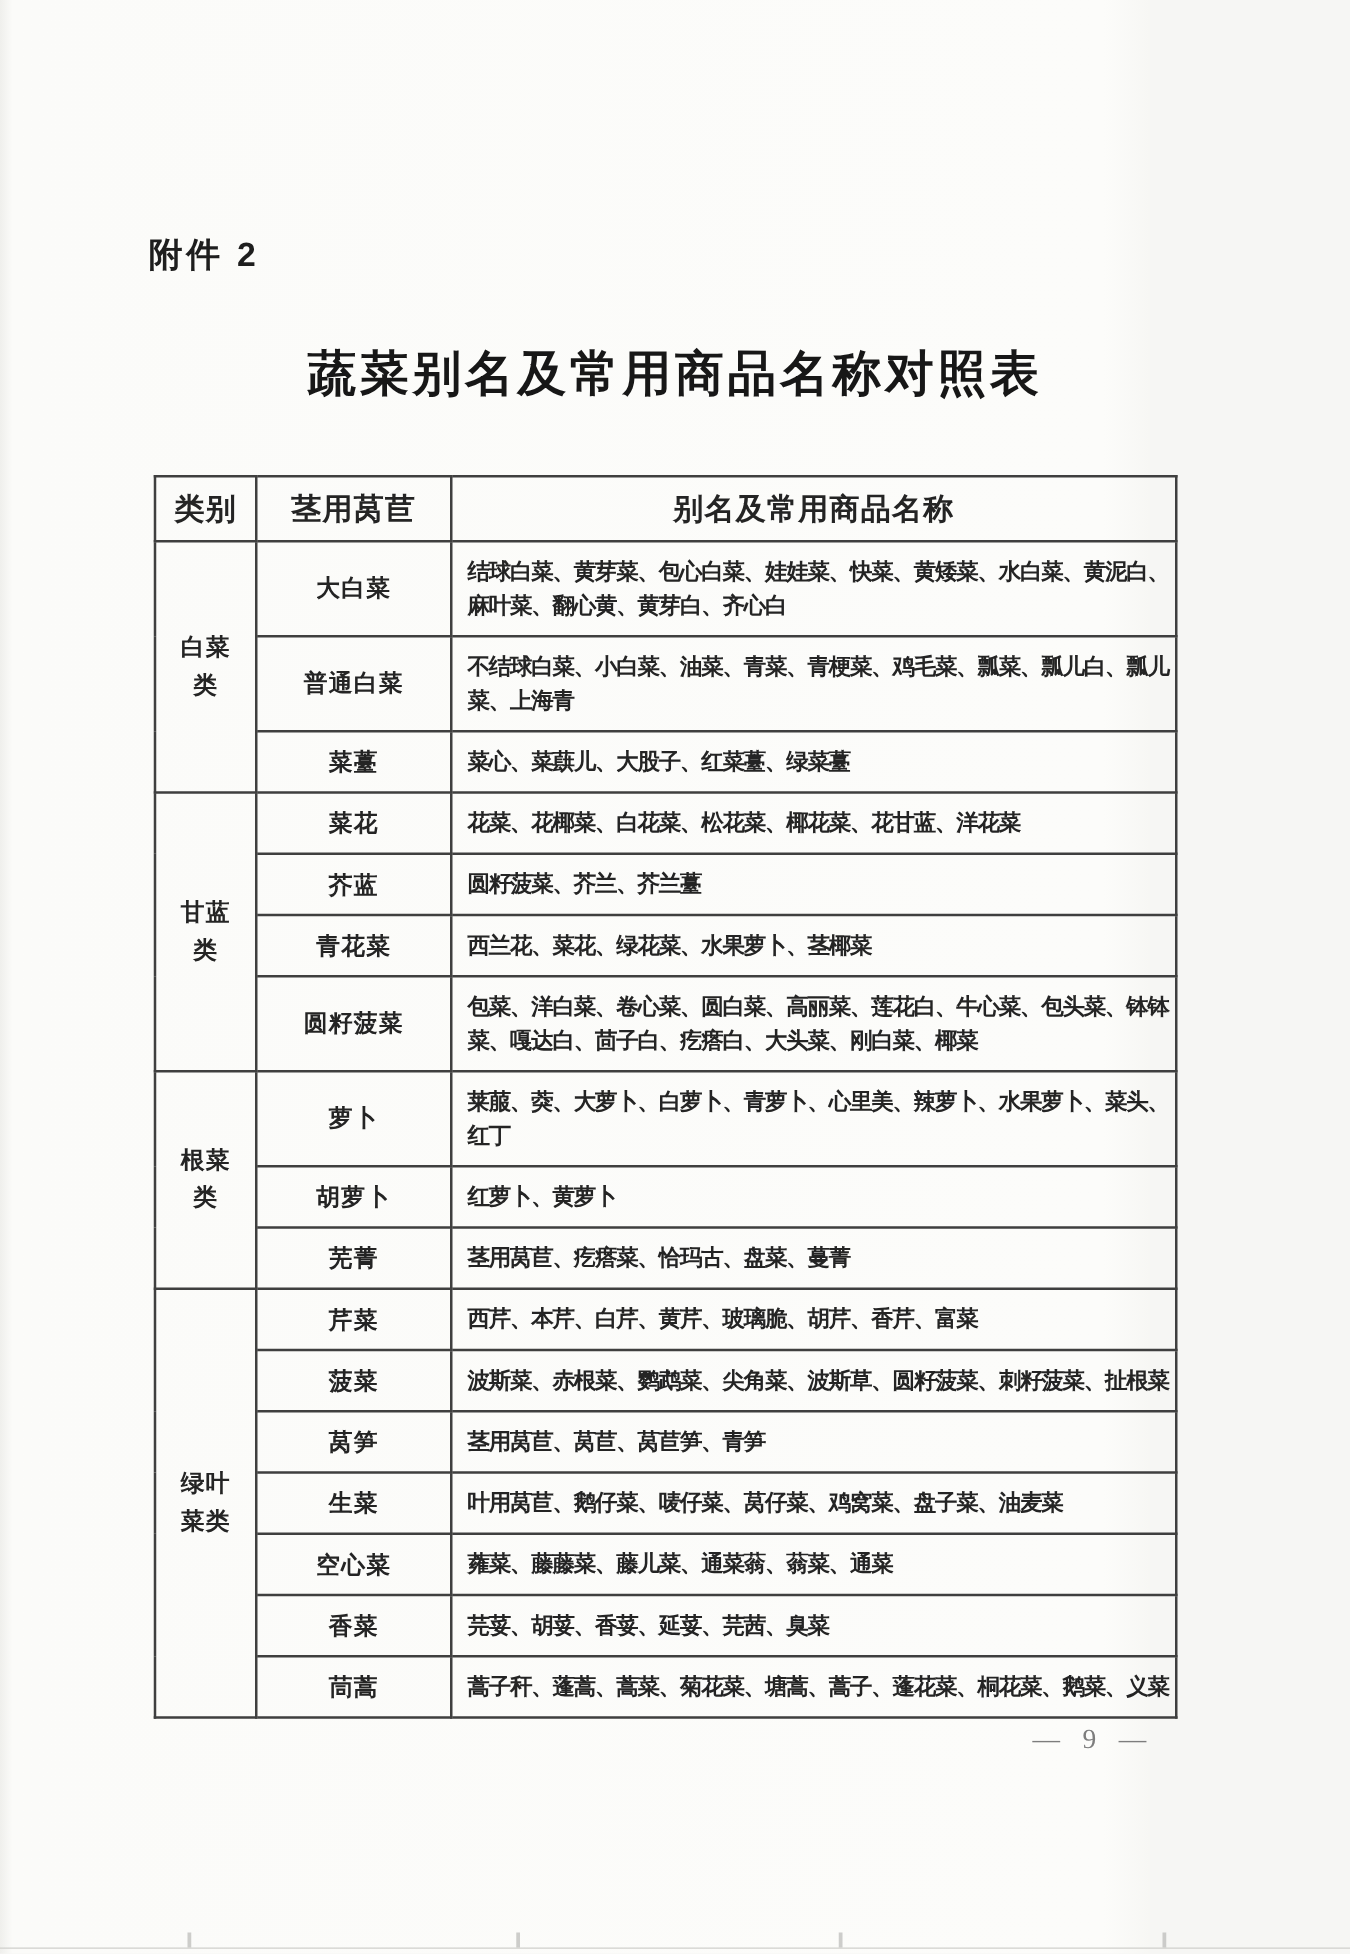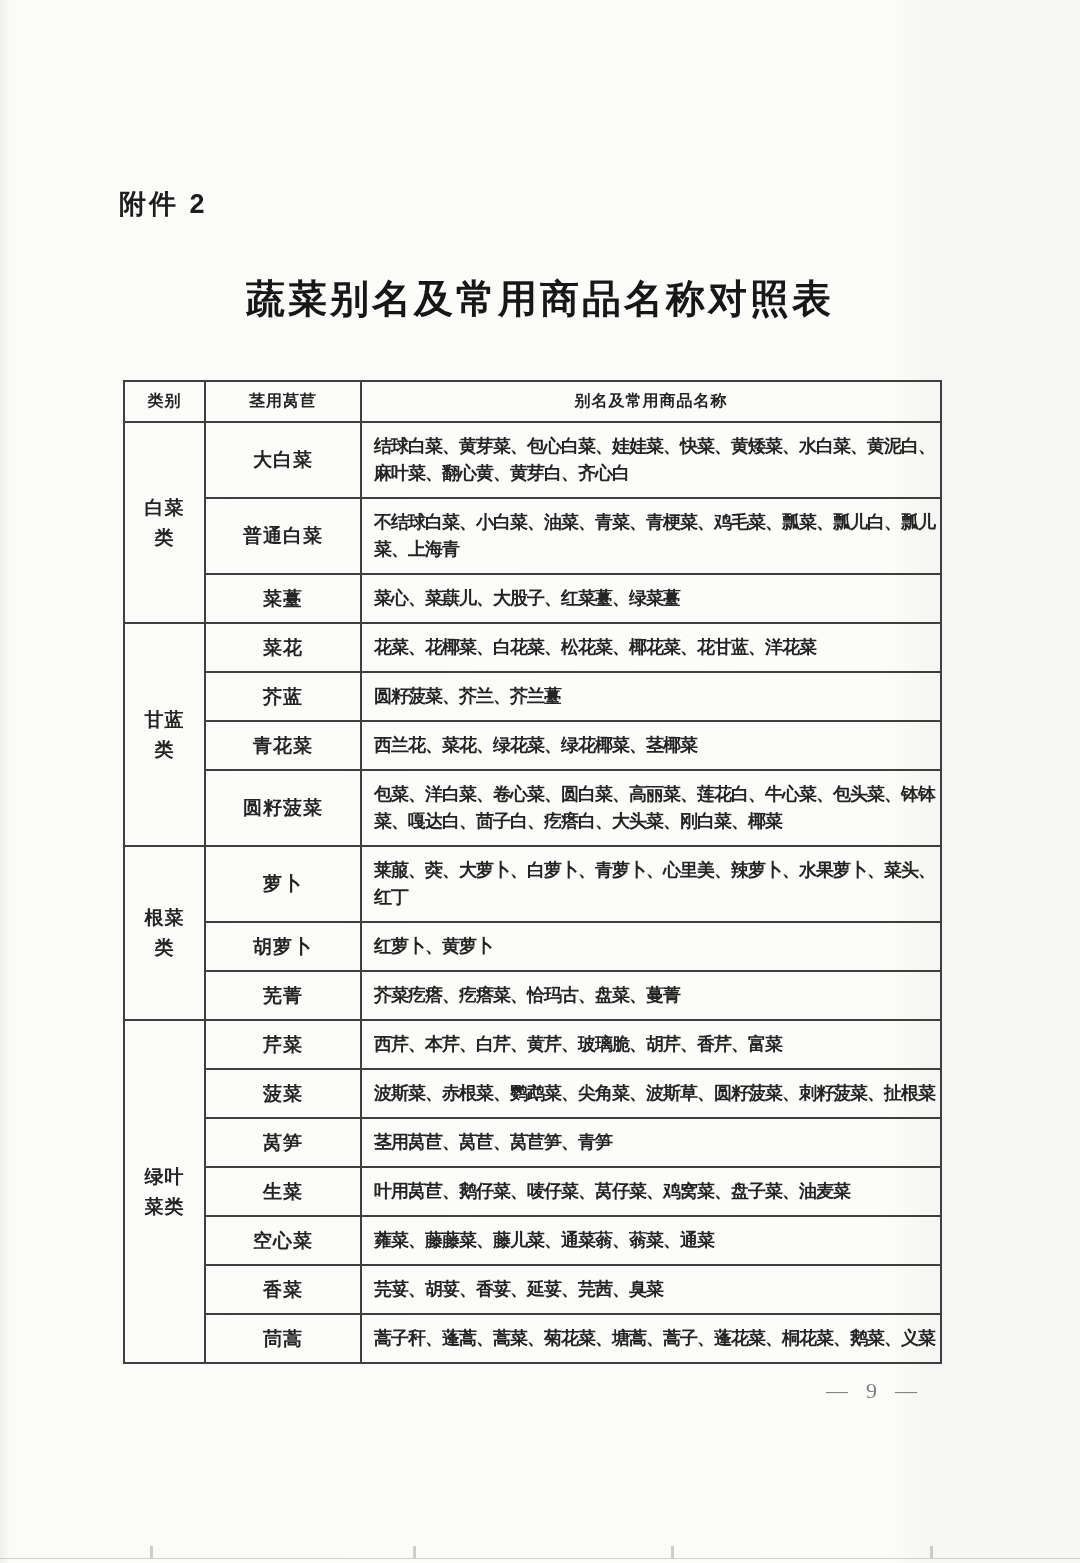--- a/index.html
+++ b/index.html
@@ -26,21 +26,21 @@
     position:absolute;left:123px;top:380px;
     width:817px;border-collapse:collapse;table-layout:fixed;
   }
   table.veg th, table.veg td{
     border:2px solid #3f3f3f;
     color:#242424;
     font-weight:600;
     vertical-align:middle;
   }
   table.veg th{
-    font-size:16px;text-align:center;
+    font-size:24px;text-align:center;
     padding:9px 2px;letter-spacing:1px;font-weight:600;
   }
   td.cat{
     text-align:center;font-size:19px;letter-spacing:1px;line-height:30px;
     padding:4px 14px;
   }
   td.variety{
     text-align:center;font-size:19px;letter-spacing:1px;
     padding:10px 2px;
     font-family:Liberation Serif, serif;
@@ -107,38 +107,38 @@
           <td class="cat" rowspan="4">甘蓝类</td>
           <td class="variety">菜花</td>
           <td class="aliases">花菜、花椰菜、白花菜、松花菜、椰花菜、花甘蓝、洋花菜</td>
         </tr>
         <tr>
           <td class="variety">芥蓝</td>
           <td class="aliases">圆籽菠菜、芥兰、芥兰薹</td>
         </tr>
         <tr>
           <td class="variety">青花菜</td>
-          <td class="aliases">西兰花、菜花、绿花菜、绿花椰菜、茎椰菜</td>
+          <td class="aliases">西兰花、菜花、绿花菜、水果萝卜、茎椰菜</td>
         </tr>
         <tr>
           <td class="variety">圆籽菠菜</td>
           <td class="aliases">包菜、洋白菜、卷心菜、圆白菜、高丽菜、莲花白、牛心菜、包头菜、钵钵菜、嘎达白、茴子白、疙瘩白、大头菜、刚白菜、椰菜</td>
         </tr>
         <tr>
           <td class="cat" rowspan="3">根菜类</td>
           <td class="variety">萝卜</td>
           <td class="aliases">莱菔、葖、大萝卜、白萝卜、青萝卜、心里美、辣萝卜、水果萝卜、菜头、红丁</td>
         </tr>
         <tr>
           <td class="variety">胡萝卜</td>
           <td class="aliases">红萝卜、黄萝卜</td>
         </tr>
         <tr>
           <td class="variety">芜菁</td>
-          <td class="aliases">芥菜疙瘩、疙瘩菜、恰玛古、盘菜、蔓菁</td>
+          <td class="aliases">茎用莴苣、疙瘩菜、恰玛古、盘菜、蔓菁</td>
         </tr>
         <tr>
           <td class="cat" rowspan="7">绿叶<br>菜类</td>
           <td class="variety">芹菜</td>
           <td class="aliases">西芹、本芹、白芹、黄芹、玻璃脆、胡芹、香芹、富菜</td>
         </tr>
         <tr>
           <td class="variety">菠菜</td>
           <td class="aliases">波斯菜、赤根菜、鹦鹉菜、尖角菜、波斯草、圆籽菠菜、刺籽菠菜、扯根菜</td>
         </tr>

